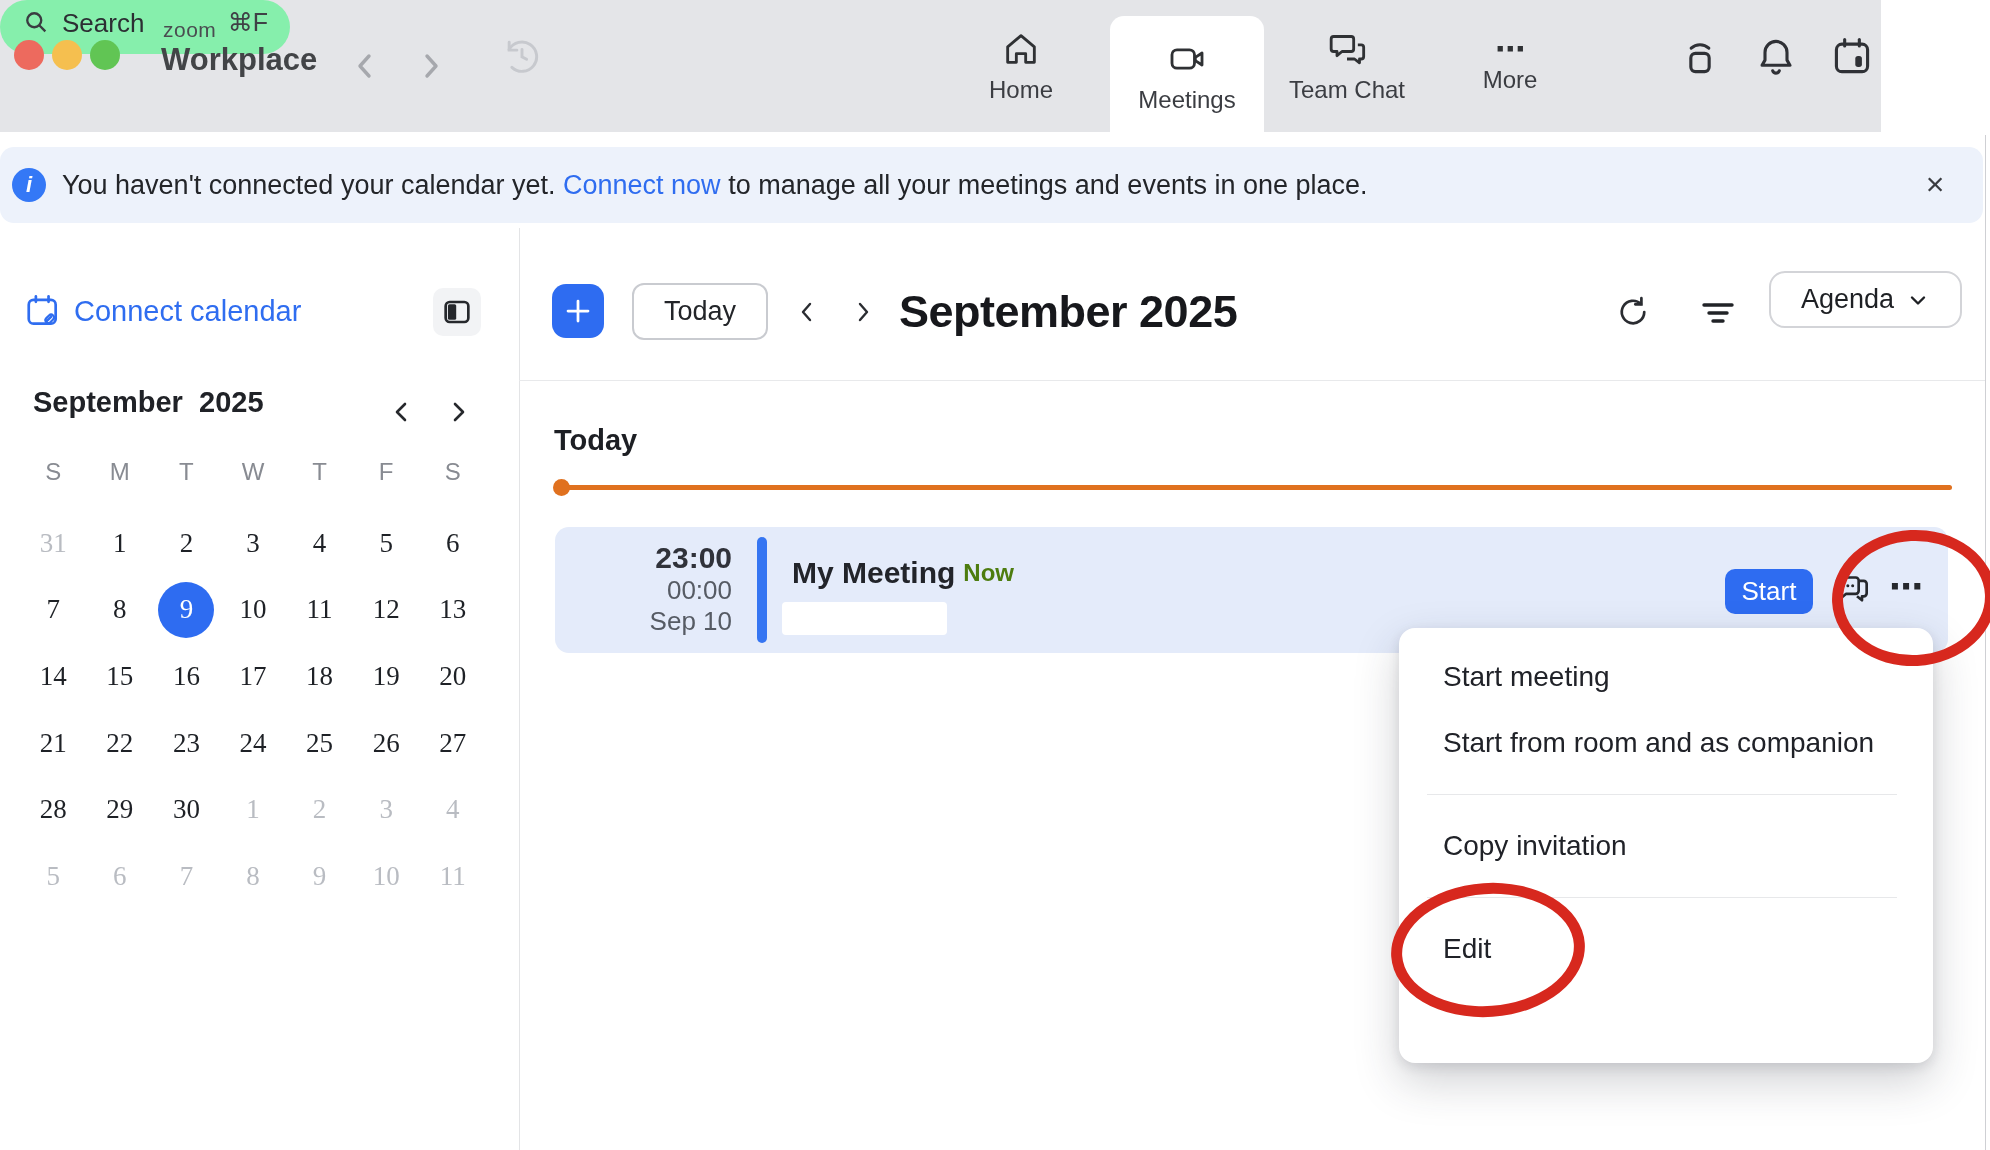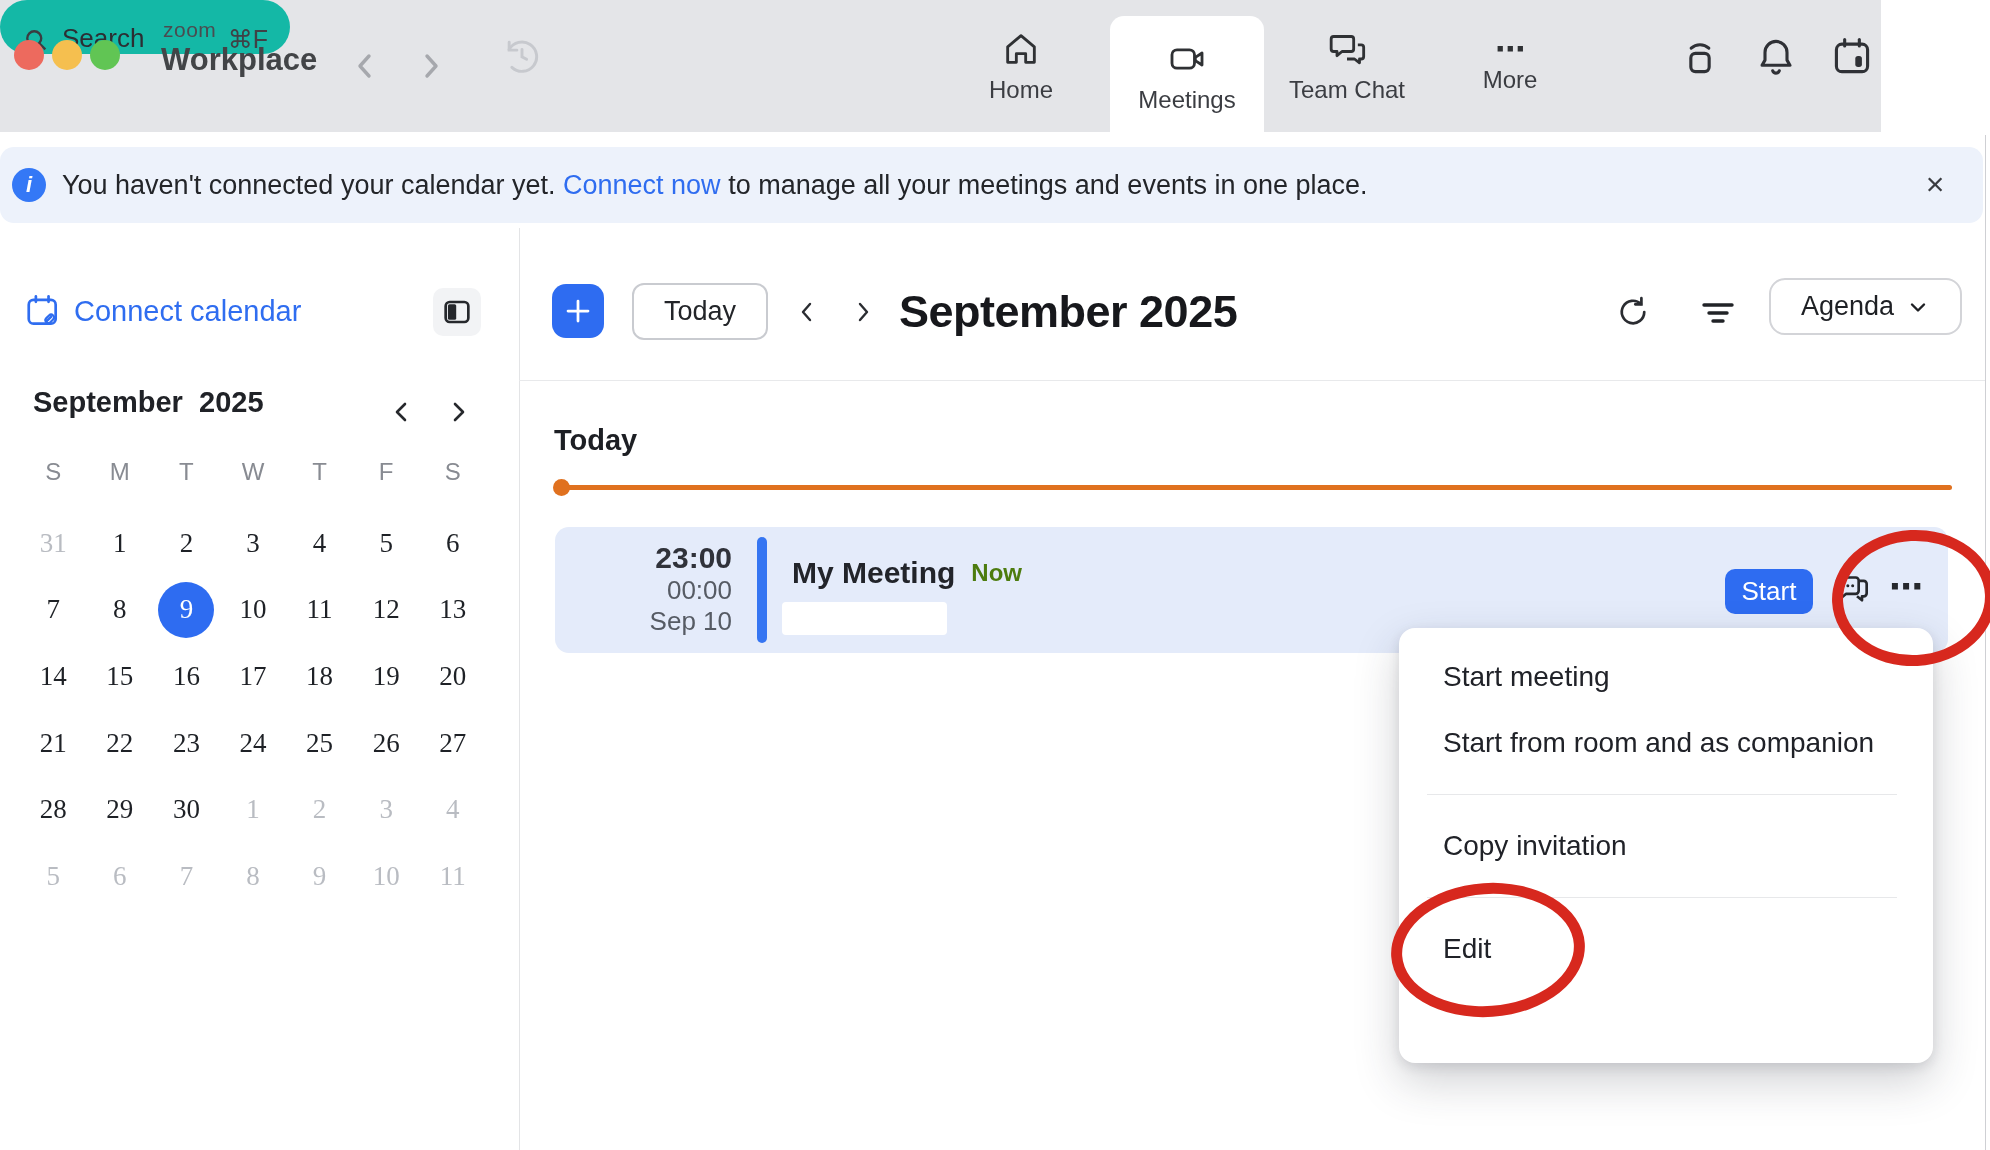--- a/index.html
+++ b/index.html
@@ -9,21 +9,21 @@
   svg{display:block;}
 
   
   #topbar{left:0;top:0;width:1881px;height:132px;background:#e4e5e8;}
   .traffic{width:30px;height:30px;border-radius:50%;top:40px;}
   #logo-small{left:163px;top:18px;font-size:21px;color:#4a4c50;letter-spacing:.5px;}
   #logo-big{left:161px;top:42px;font-size:31px;font-weight:bold;color:#424447;}
   .nav-arrow{top:40px;color:#a6a8ad;}
   #history-icon{left:500px;top:34px;color:#c7c9ce;}
   #search-pill{left:578px;top:30px;width:290px;height:54px;border-radius:27px;
-    background:#14b8a6;display:flex;align-items:flex-end;padding:0 22px;box-sizing:border-box;}
+    background:#86efac;display:flex;align-items:flex-start;padding:8px 22px;box-sizing:border-box;}
   #search-pill .q{color:#3a3c41;}
   #search-text{font-size:26px;color:#2c2e33;margin-left:12px;flex:1;}
   #search-kbd{font-size:25px;color:#3f4146;}
   .tab{top:0;height:132px;display:flex;flex-direction:column;align-items:center;justify-content:center;gap:7px;}
   .tab .lbl{font-size:24px;color:#3b3d42;}
   .tab .ticon{color:#2f3134;}
   #tab-meetings{background:#fff;border-radius:14px 14px 0 0;top:16px;height:120px;}
   #more-dots{font-size:30px;font-weight:bold;color:#2f3134;line-height:20px;}
   .right-ic{top:33px;color:#2f3136;}
 
@@ -57,35 +57,35 @@
   
   #add-btn{left:552px;top:284px;width:52px;height:54px;border-radius:14px;background:#2e6cf1;
     display:flex;align-items:center;justify-content:center;color:#fff;}
   #today-btn{left:632px;top:283px;width:136px;height:57px;border-radius:12px;background:#fff;
     border:2px solid #c9cbd0;box-sizing:border-box;display:flex;align-items:center;justify-content:center;
     font-size:27px;color:#232529;}
   .cal-nav{top:297px;color:#2a2c31;}
   #main-title{left:899px;top:286px;font-size:45px;font-weight:bold;color:#17181c;letter-spacing:-.5px;}
   #refresh-btn{left:1615px;top:294px;color:#2a2c31;}
   #filter-btn{left:1700px;top:296px;color:#212327;}
-  #agenda-btn{left:1769px;top:278px;width:193px;height:57px;border-radius:16px;background:#fff;
+  #agenda-btn{left:1769px;top:271px;width:193px;height:57px;border-radius:16px;background:#fff;
     border:2px solid #d3d4d8;box-sizing:border-box;display:flex;align-items:center;justify-content:center;
     gap:12px;font-size:27px;color:#1e2024;}
   #toolbar-border{left:519px;top:380px;width:1466px;height:1px;background:#e8e9eb;}
 
   
   #section-today{left:554px;top:424px;font-size:29px;font-weight:bold;color:#1d1f24;}
   #now-line{left:556px;top:485px;width:1396px;height:5px;background:#e0711f;border-radius:3px;}
   #now-dot{left:-3px;top:-6px;width:17px;height:17px;border-radius:50%;background:#e0711f;position:absolute;}
   #event-card{left:555px;top:527px;width:1393px;height:126px;background:#e4ebfa;border-radius:14px;}
   #event-times{position:absolute;left:580px;top:541px;width:152px;display:flex;flex-direction:column;align-items:flex-end;}
   #ev-start{font-size:30px;font-weight:bold;color:#30323a;line-height:34px;}
   #ev-end,#ev-date{font-size:26px;color:#565b64;line-height:31px;}
   #event-bar{position:absolute;left:757px;top:537px;width:10px;height:106px;border-radius:5px;background:#3575f2;}
-  #event-title-row{position:absolute;left:792px;top:556px;display:flex;align-items:center;gap:16px;}
+  #event-title-row{position:absolute;left:792px;top:556px;display:flex;align-items:center;gap:8px;}
   #ev-title{font-size:30px;font-weight:bold;color:#22242a;}
   #ev-badge{font-size:24px;font-weight:bold;color:#4d7c0f;}
   #ev-idbox{position:absolute;left:782px;top:602px;width:165px;height:33px;background:#fff;border-radius:4px;}
   #start-btn{position:absolute;left:1725px;top:569px;width:88px;height:45px;border-radius:10px;background:#2e6cf1;
     display:flex;align-items:center;justify-content:center;font-size:26px;color:#fff;}
   #chat-btn{position:absolute;left:1832px;top:570px;color:#26282d;}
   #more-btn{position:absolute;left:1882px;top:566px;width:50px;text-align:center;font-size:34px;font-weight:bold;
     color:#26282d;letter-spacing:2px;}
 
   

